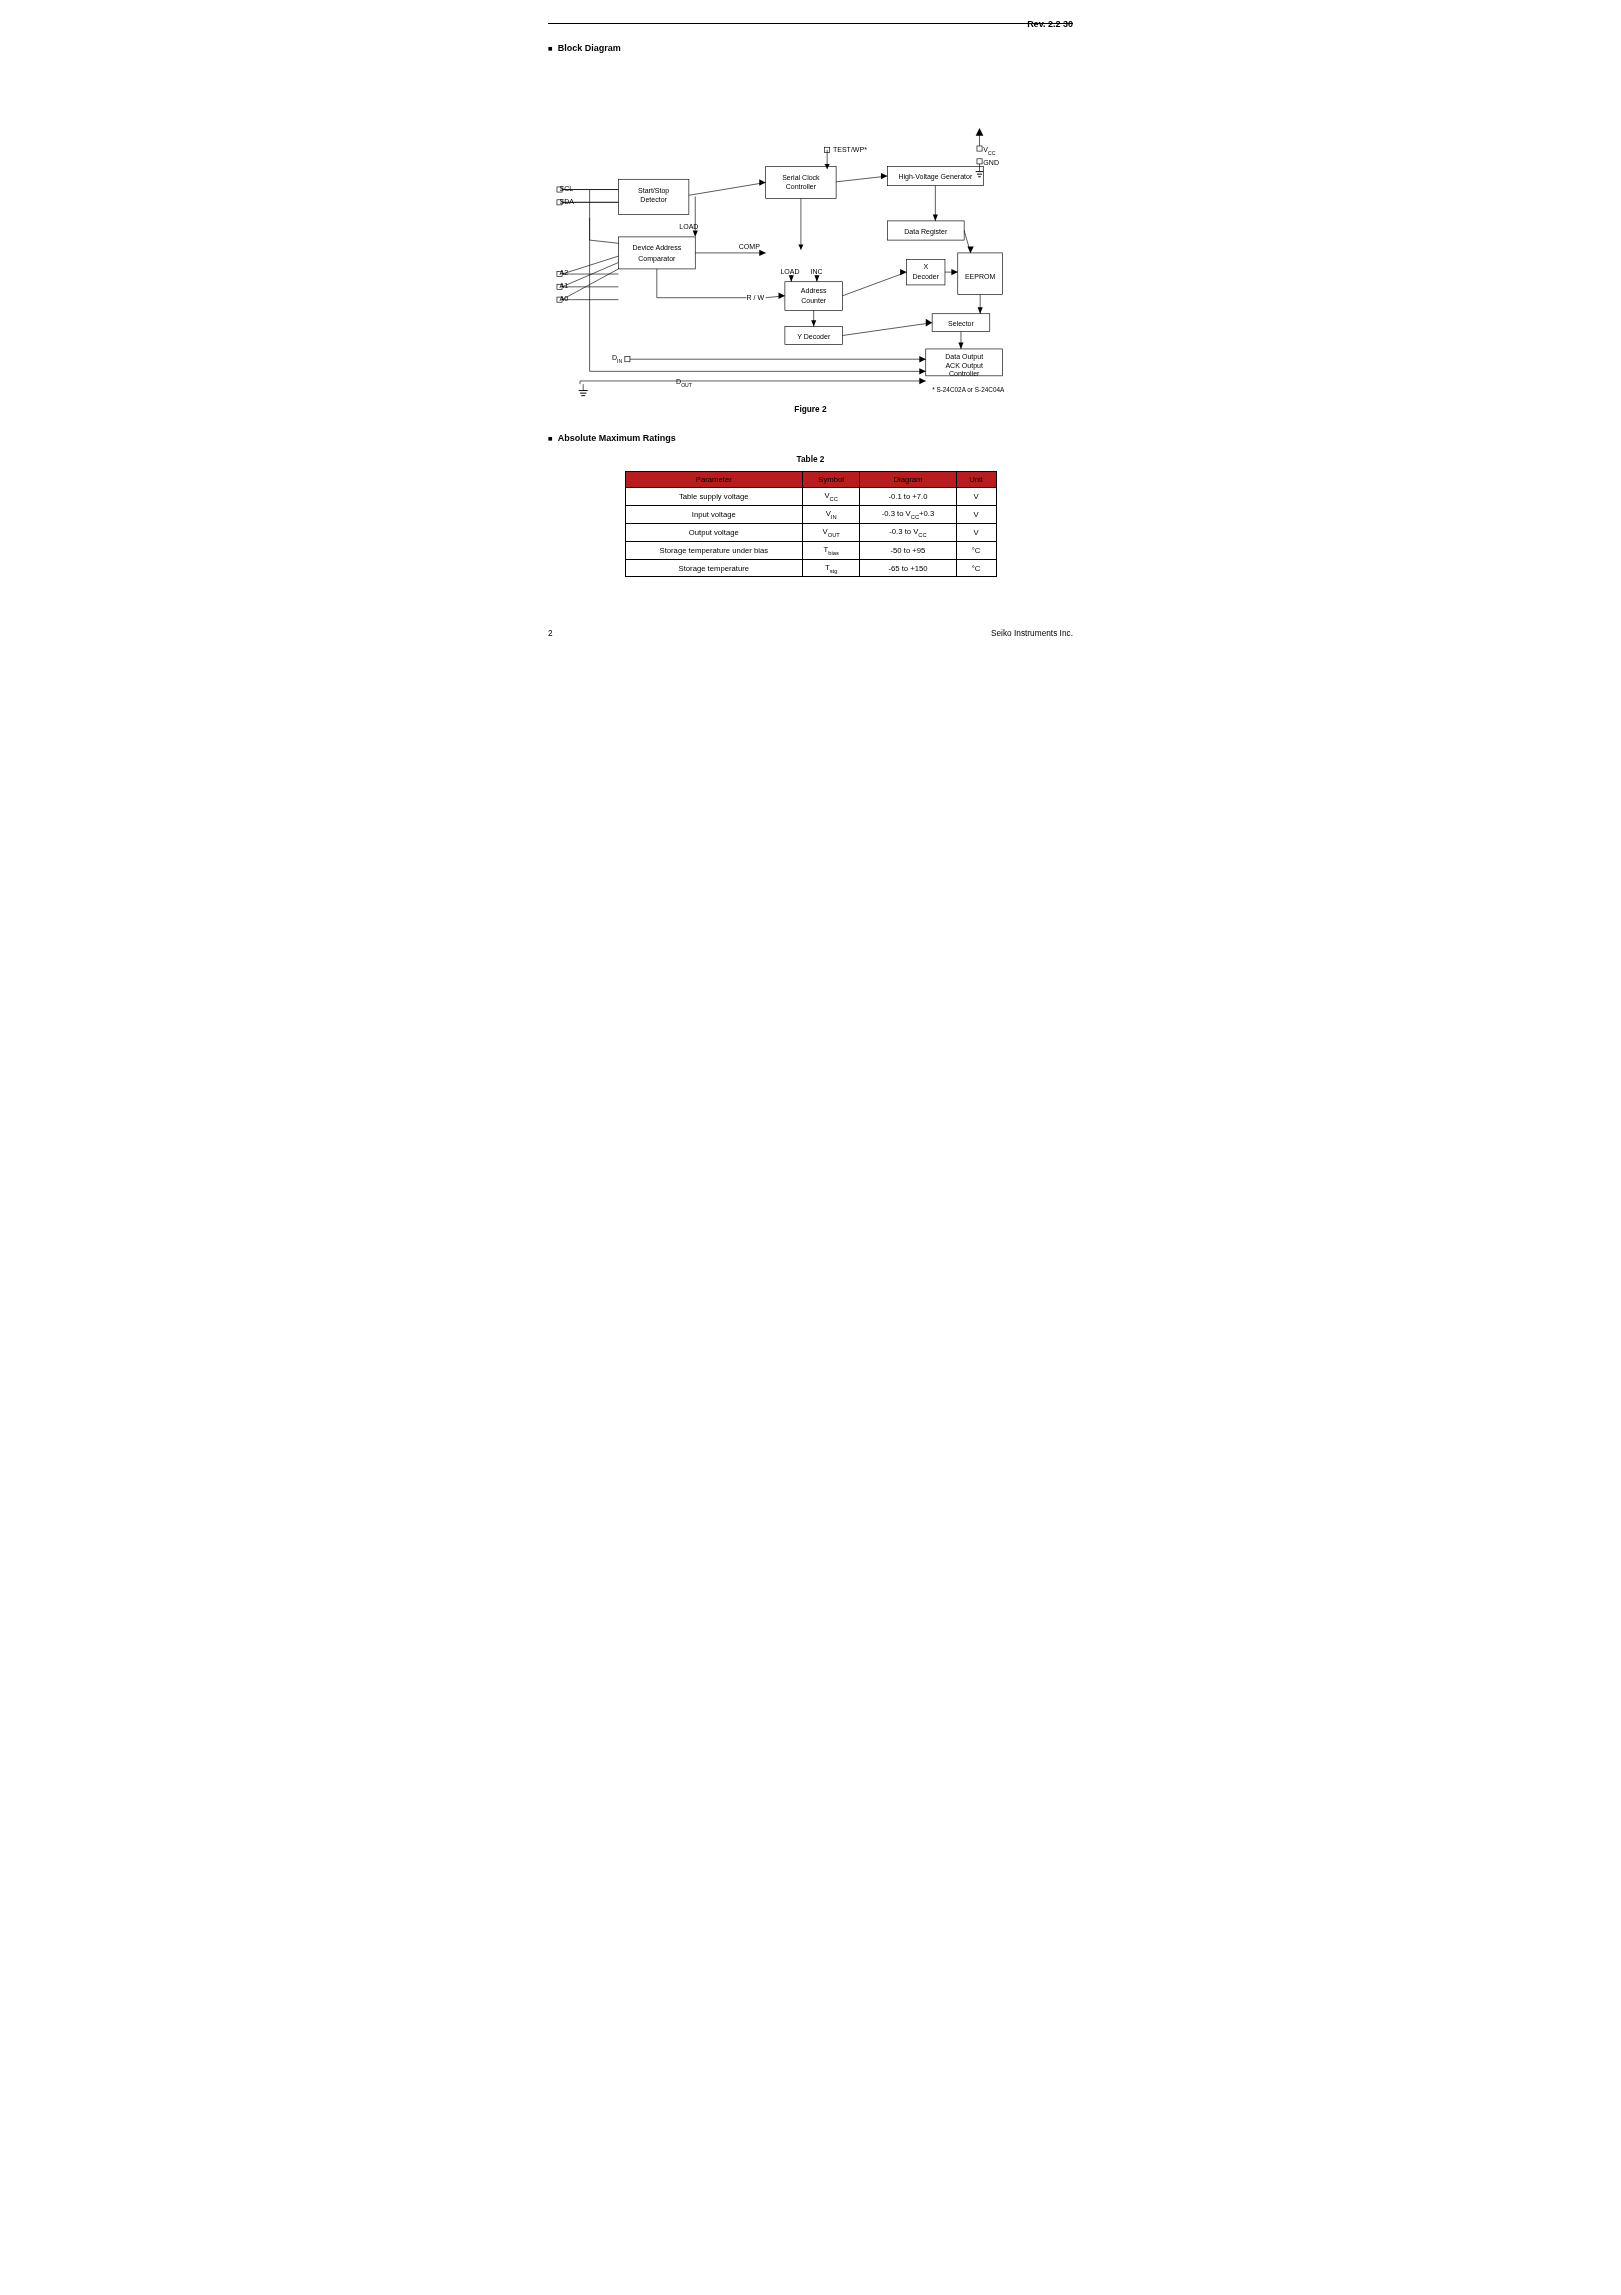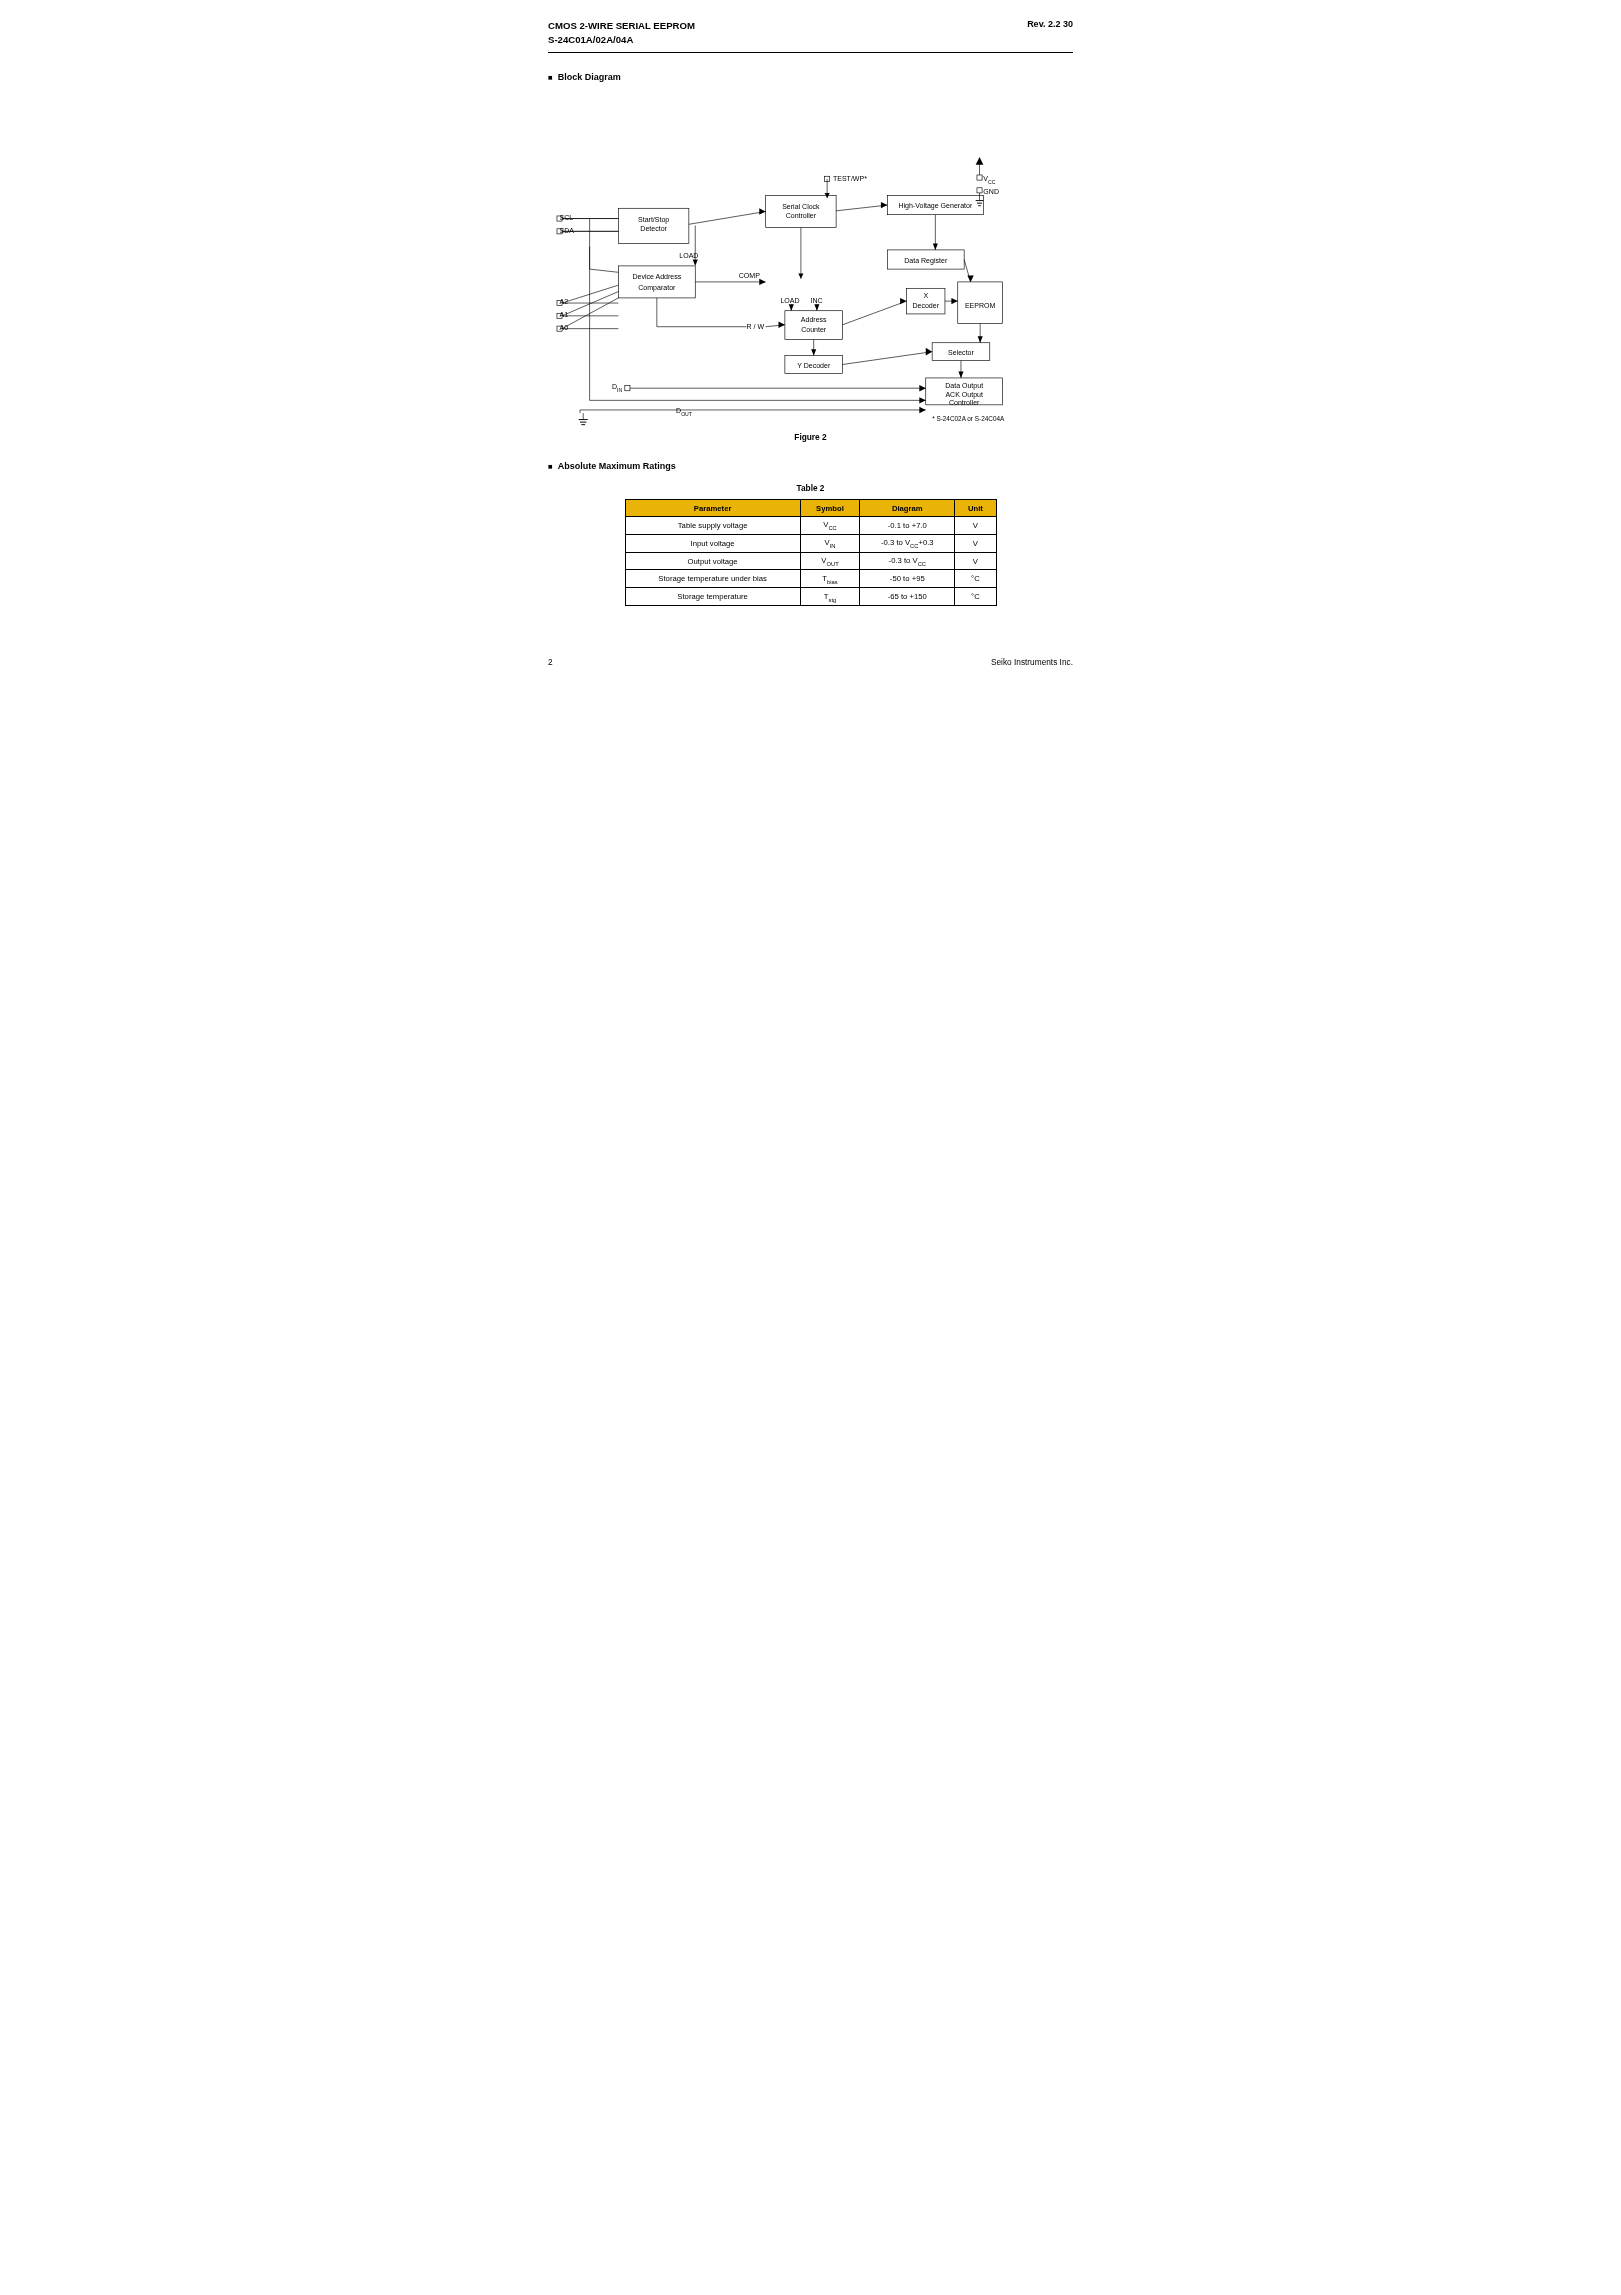--- a/index.html
+++ b/index.html
@@ -70,22 +70,22 @@
       margin: 0 auto;
       border-collapse: collapse;
       font-size: 7.7px;
     }
     .ratings-table th, .ratings-table td {
       border: 0.6px solid #000;
       padding: 3.2px 6.4px;
       text-align: center;
     }
     .ratings-table th {
-      background: #eab308;
-      font-weight: bold;
+      background: #b91c1c;
+      font-weight: normal;
     }
 
     .footer-section {
       display: flex;
       justify-content: space-between;
       align-items: center;
       margin-top: 51px;
       font-size: 8.3px;
     }
 
@@ -95,24 +95,20 @@
       height: 333px;
     }
 
     sub { font-size: 0.75em; }
   </style>
 </head>
 <body>
 
 <div class="header-section">
   <span class="header-rev">Rev. 2.2  30</span>
-  <div class="header-title">
-    <div>CMOS 2-WIRE SERIAL  EEPROM</div>
-    <div>S-24C01A/02A/04A</div>
-  </div>
 </div>
 
 <div class="section-heading">
   <span>Block Diagram</span>
 </div>
 
 <div class="block-diagram-container">
   <svg class="block-svg" viewBox="0 0 820 520" xmlns="http://www.w3.org/2000/svg" font-family="Arial, sans-serif" font-size="11">
 
     <text x="18" y="198" font-size="11">SCL</text>

